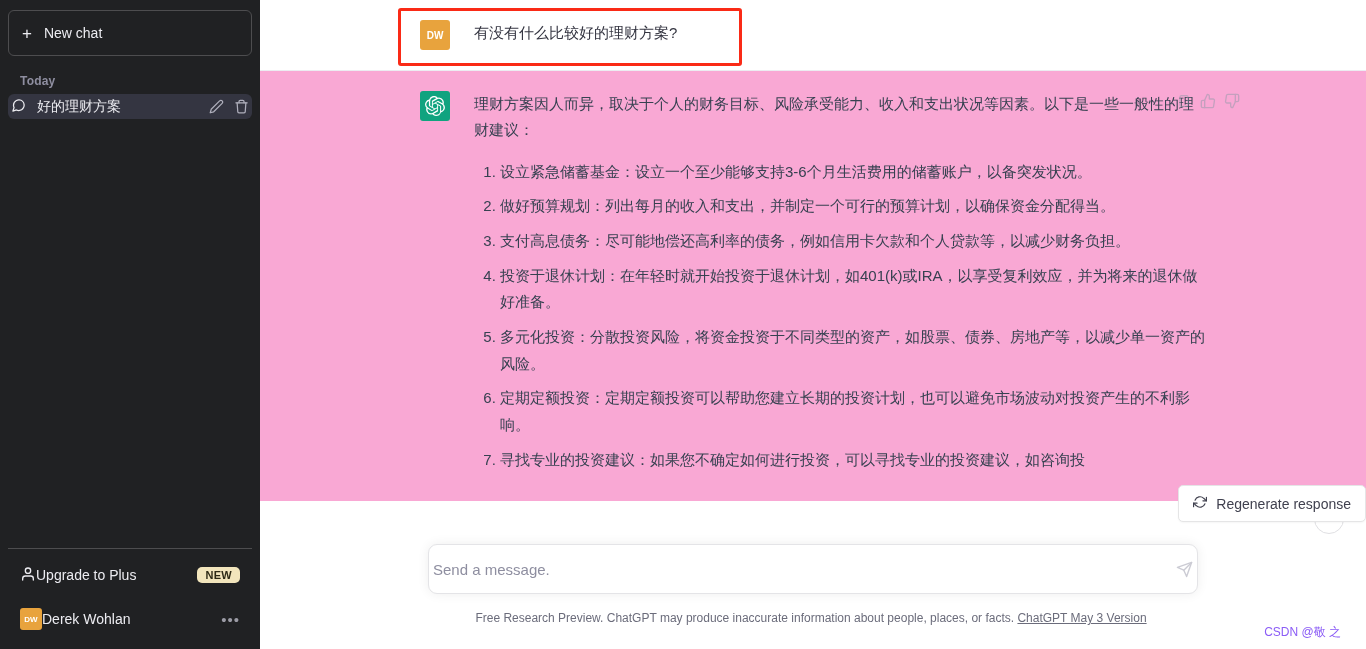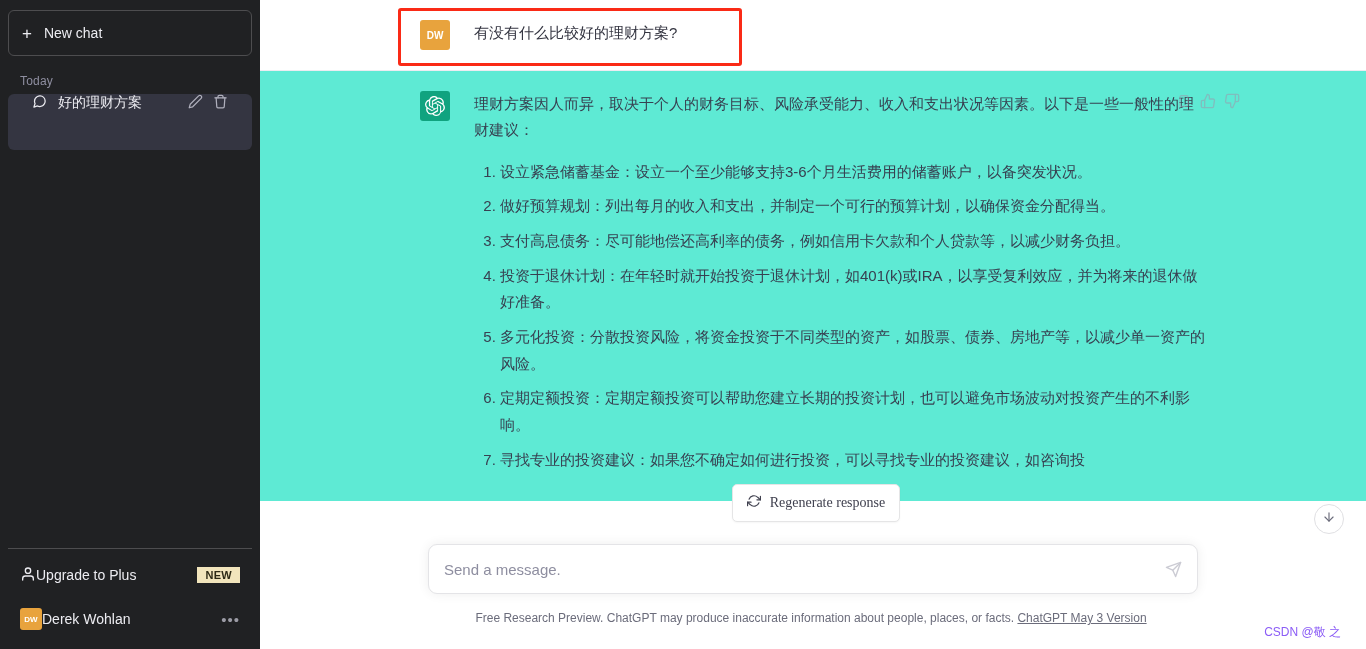--- a/index.html
+++ b/index.html
@@ -17,63 +17,63 @@
     padding:8px; position:relative;
   }
   .new-chat {
     display:flex; align-items:center; gap:12px;
     height:46px; padding:0 13px; margin:2px 0 0 0;
     border:1px solid #4d4d4f; border-radius:6px;
     color:#ececf1; font-size:14px; cursor:pointer; background:transparent;
   }
   .new-chat .plus { font-size:17px; line-height:1; color:#ececf1; font-weight:400; }
   .section-label {
-    color:#8e8ea0; font-size:12px; font-weight:400;
+    color:#8e8ea0; font-size:12px; font-weight:700;
     padding:18px 12px 6px 12px; letter-spacing:.2px;
   }
   .chat-item {
-    display:flex; align-items:flex-start; gap:11px;
-    height:56px; padding:0 24px; border-radius:6px;
+    display:flex; align-items:center; gap:11px;
+    height:25px; padding:0 3px; border-radius:6px;
     background:#343541; color:#ececf1; font-size:14px; cursor:pointer;
     position:relative;
   }
   .chat-item .title {
     flex:1; white-space:nowrap; overflow:hidden; text-overflow:ellipsis;
   }
   .chat-item .acts { display:flex; gap:10px; align-items:center; }
   .icon-btn { display:flex; align-items:center; cursor:pointer; opacity:.85; }
   .sidebar-spacer { flex:1 1 auto; }
   .sidebar-bottom { border-top:1px solid #4d4d4f; padding-top:4px; }
   .side-row {
     display:flex; align-items:center; gap:0;
     height:44px; padding:0 12px; border-radius:6px;
     color:#ececf1; font-size:14px; cursor:pointer;
   }
   .badge-new {
     background:#f2e5bc; color:#2e2a16; font-size:11px; font-weight:700;
-    padding:2px 8px; border-radius:0; letter-spacing:.3px;
+    padding:2px 8px; border-radius:5px; letter-spacing:.3px;
   }
   .avatar-sm {
     width:22px; height:22px; border-radius:3px; background:#e8a33d;
     color:#fff; font-size:8px; font-weight:700;
     display:flex; align-items:center; justify-content:center; flex:0 0 22px;
   }
   .dots { color:#9b9ba5; font-size:15px; letter-spacing:1px; }
 
   
   .main { flex:1 1 auto; position:relative; height:649px; background:#ffffff; overflow:hidden; }
   .thread { position:absolute; left:0; top:0; right:0; bottom:0; }
 
   .msg { width:100%; display:flex; justify-content:center; }
   .msg-inner {
     width:100%; max-width:1106px; display:flex; gap:24px;
     padding:20px 160px 20px 160px;
   }
   .msg.user { background:#ffffff; }
-  .msg.assistant { background:#5eead4; border-top:1px solid #ececf1; }
+  .msg.assistant { background:#f9a8d4; border-top:1px solid #ececf1; }
 
   .avatar {
     width:30px; height:30px; border-radius:3px; flex:0 0 30px;
     display:flex; align-items:center; justify-content:center;
     color:#fff; font-size:10px; font-weight:700;
   }
   .avatar.user { background:#e8a33d; }
   .avatar.bot { background:#10a37f; }
 
   .msg-body { flex:1 1 auto; color:#343541; font-size:15px; line-height:1.72; position:relative; }
@@ -92,35 +92,35 @@
     position:absolute; left:398px; top:8px; width:344px; height:58px;
     border:3px solid #fa2a16; border-radius:3px; pointer-events:none; z-index:9;
   }
 
   
   .bottom-zone {
     position:absolute; left:0; right:0; bottom:0; height:118px;
     background:linear-gradient(to bottom, rgba(255,255,255,0) 0%, #ffffff 42%, #ffffff 100%);
     z-index:6;
   }
-  .regen-wrap { position:absolute; left:6px; right:0; bottom:127px; display:flex; justify-content:center; z-index:7;font-family:Liberation Serif, serif; }
+  .regen-wrap { position:absolute; left:6px; right:0; bottom:127px; display:flex; justify-content:flex-end; z-index:7; }
   .regen-btn {
     display:flex; align-items:center; gap:9px;
     background:#fff; border:1px solid #e5e5e6; border-radius:5px;
     padding:9px 14px; font-size:14px; color:#40414f; cursor:pointer;
     box-shadow:0 1px 2px rgba(0,0,0,.04);
   }
   .composer-wrap {
     position:absolute; left:0; right:0; bottom:55px; display:flex; justify-content:center; z-index:8;
   }
   .composer {
     width:770px; height:50px; background:#fff;
     border:1px solid #e4e4e7; border-radius:9px;
     box-shadow:0 0 12px rgba(0,0,0,.07);
-    display:flex; align-items:center; padding:0 15px;
+    display:flex; align-items:center; padding:0 4px;
   }
   .composer input {
     flex:1 1 auto; border:none; outline:none; font-size:15px;
     color:#343541; font-family:"Liberation Sans", sans-serif; background:transparent;
   }
   .composer input::placeholder { color:#8e8ea0; }
   .send-btn { display:flex; align-items:center; cursor:pointer; opacity:.45; }
 
   .footer-note {
     position:absolute; left:0; right:4px; bottom:24px; text-align:center;

